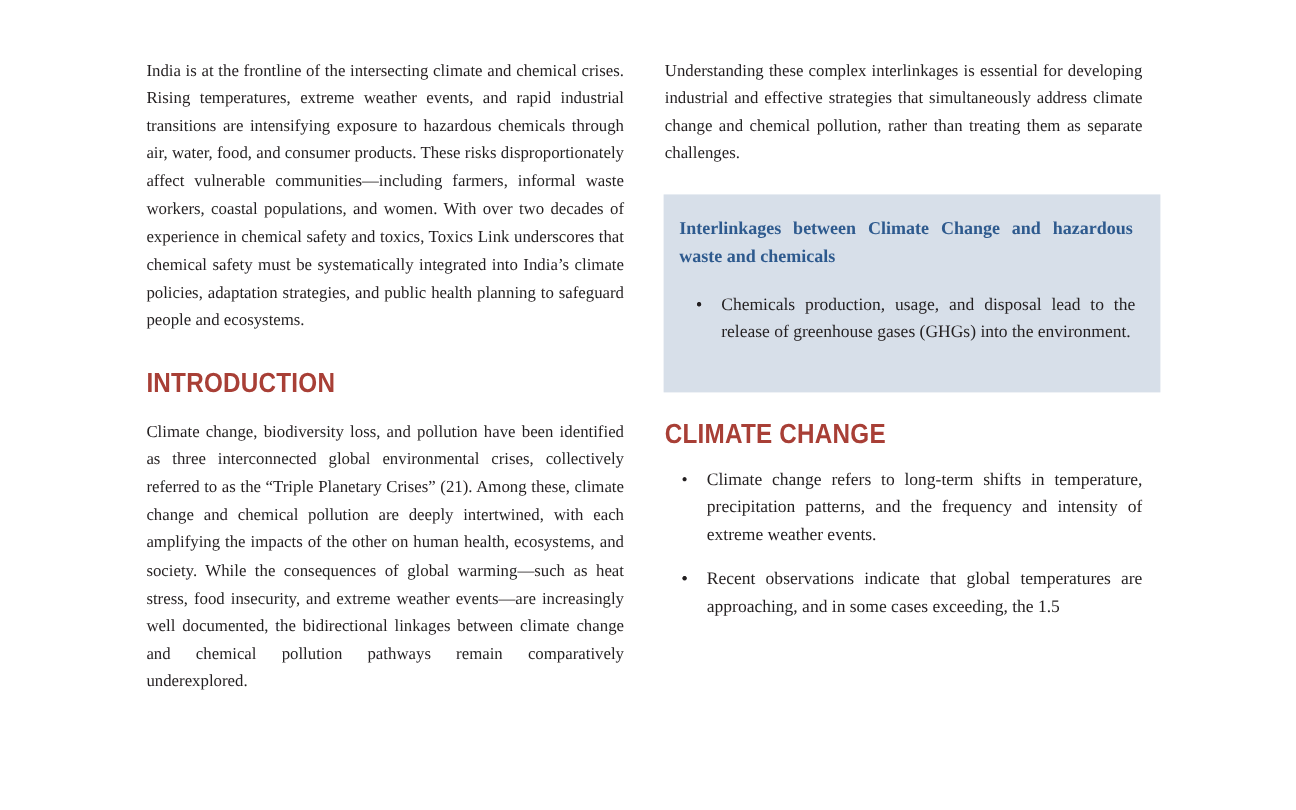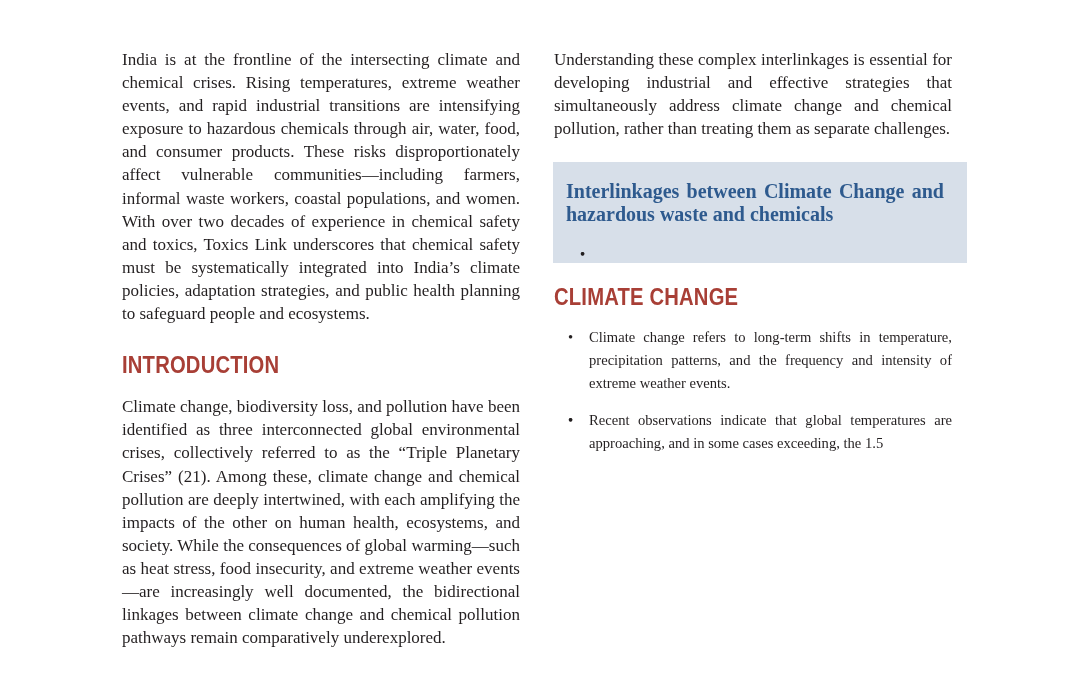--- a/index.html
+++ b/index.html
@@ -29,21 +29,21 @@
     height: 627px;
     display: flex;
     gap: 34px;
   }
   .column {
     width: 398px;
     flex: 0 0 398px;
   }
   p.body-text {
     margin: 0 0 0 0;
-    font-size: 17px;
+    font-size: 14px;
     line-height: 23.1px;
     text-align: justify;
     text-justify: inter-word;
     color: #231f20;
     hyphens: none;
   }
   .section-heading {
     font-family: "Liberation Sans Narrow", "Liberation Sans", sans-serif;
     font-weight: bold;
     font-size: 23px;
@@ -68,21 +68,21 @@
     margin-top: 22px;
     margin-bottom: 4px;
     padding: 18px 21px 20px 13px;
     box-sizing: border-box;
     width: 414px;
     margin-left: -1px;
   }
   .callout-heading {
     font-family: "Liberation Serif", "DejaVu Serif", serif;
     font-weight: bold;
-    font-size: 20px;
+    font-size: 15px;
     line-height: 23px;
     color: #2e5a8e;
     text-align: justify;
     text-justify: inter-word;
     margin: 0 0 12px 0;
     padding-right: 2px;
   }
   ul.bullets {
     list-style: none;
     margin: 0;
@@ -142,20 +142,21 @@
       <p class="body-text">Understanding these complex interlinkages is essential for developing industrial and effective strategies that simultaneously address climate change and chemical pollution, rather than treating them as separate challenges.</p>
 
       <div class="callout">
         <div class="callout-heading">Interlinkages between Climate Change and hazardous waste and chemicals</div>
         <ul class="bullets">
           <li>
             <span class="bullet-dot">•</span>
           </li>
           <li>
             <span class="bullet-dot">•</span>
+            <span>Chemicals production, usage, and disposal lead to the release of greenhouse gases (GHGs) into the environment.</span>
           </li>
         </ul>
       </div>
 
       <div class="section-heading heading-climate">CLIMATE CHANGE</div>
 
       <ul class="bullets climate-list clipped">
         <li>
           <span class="bullet-dot">•</span>
           <span>Climate change refers to long-term shifts in temperature, precipitation patterns, and the frequency and intensity of extreme weather events.</span>

